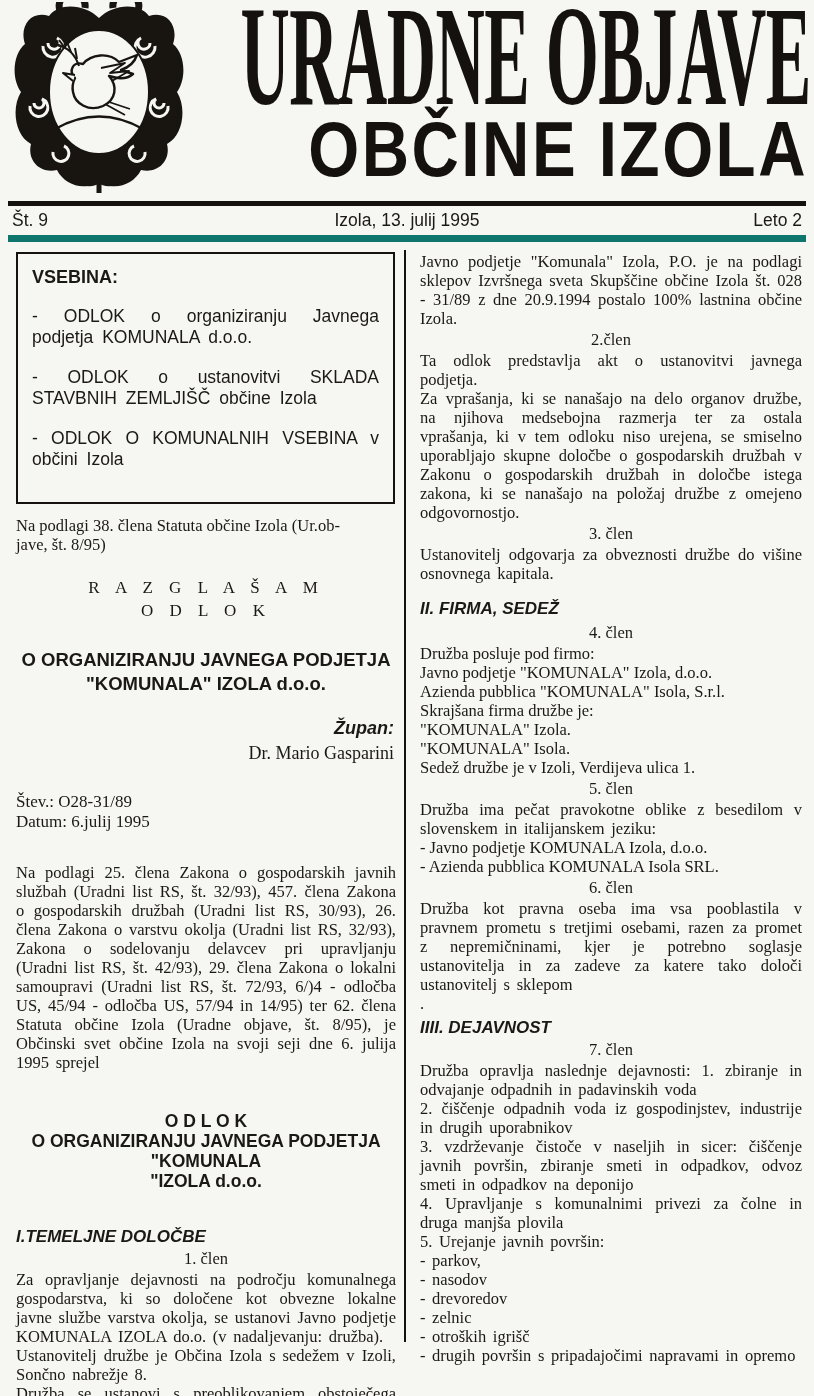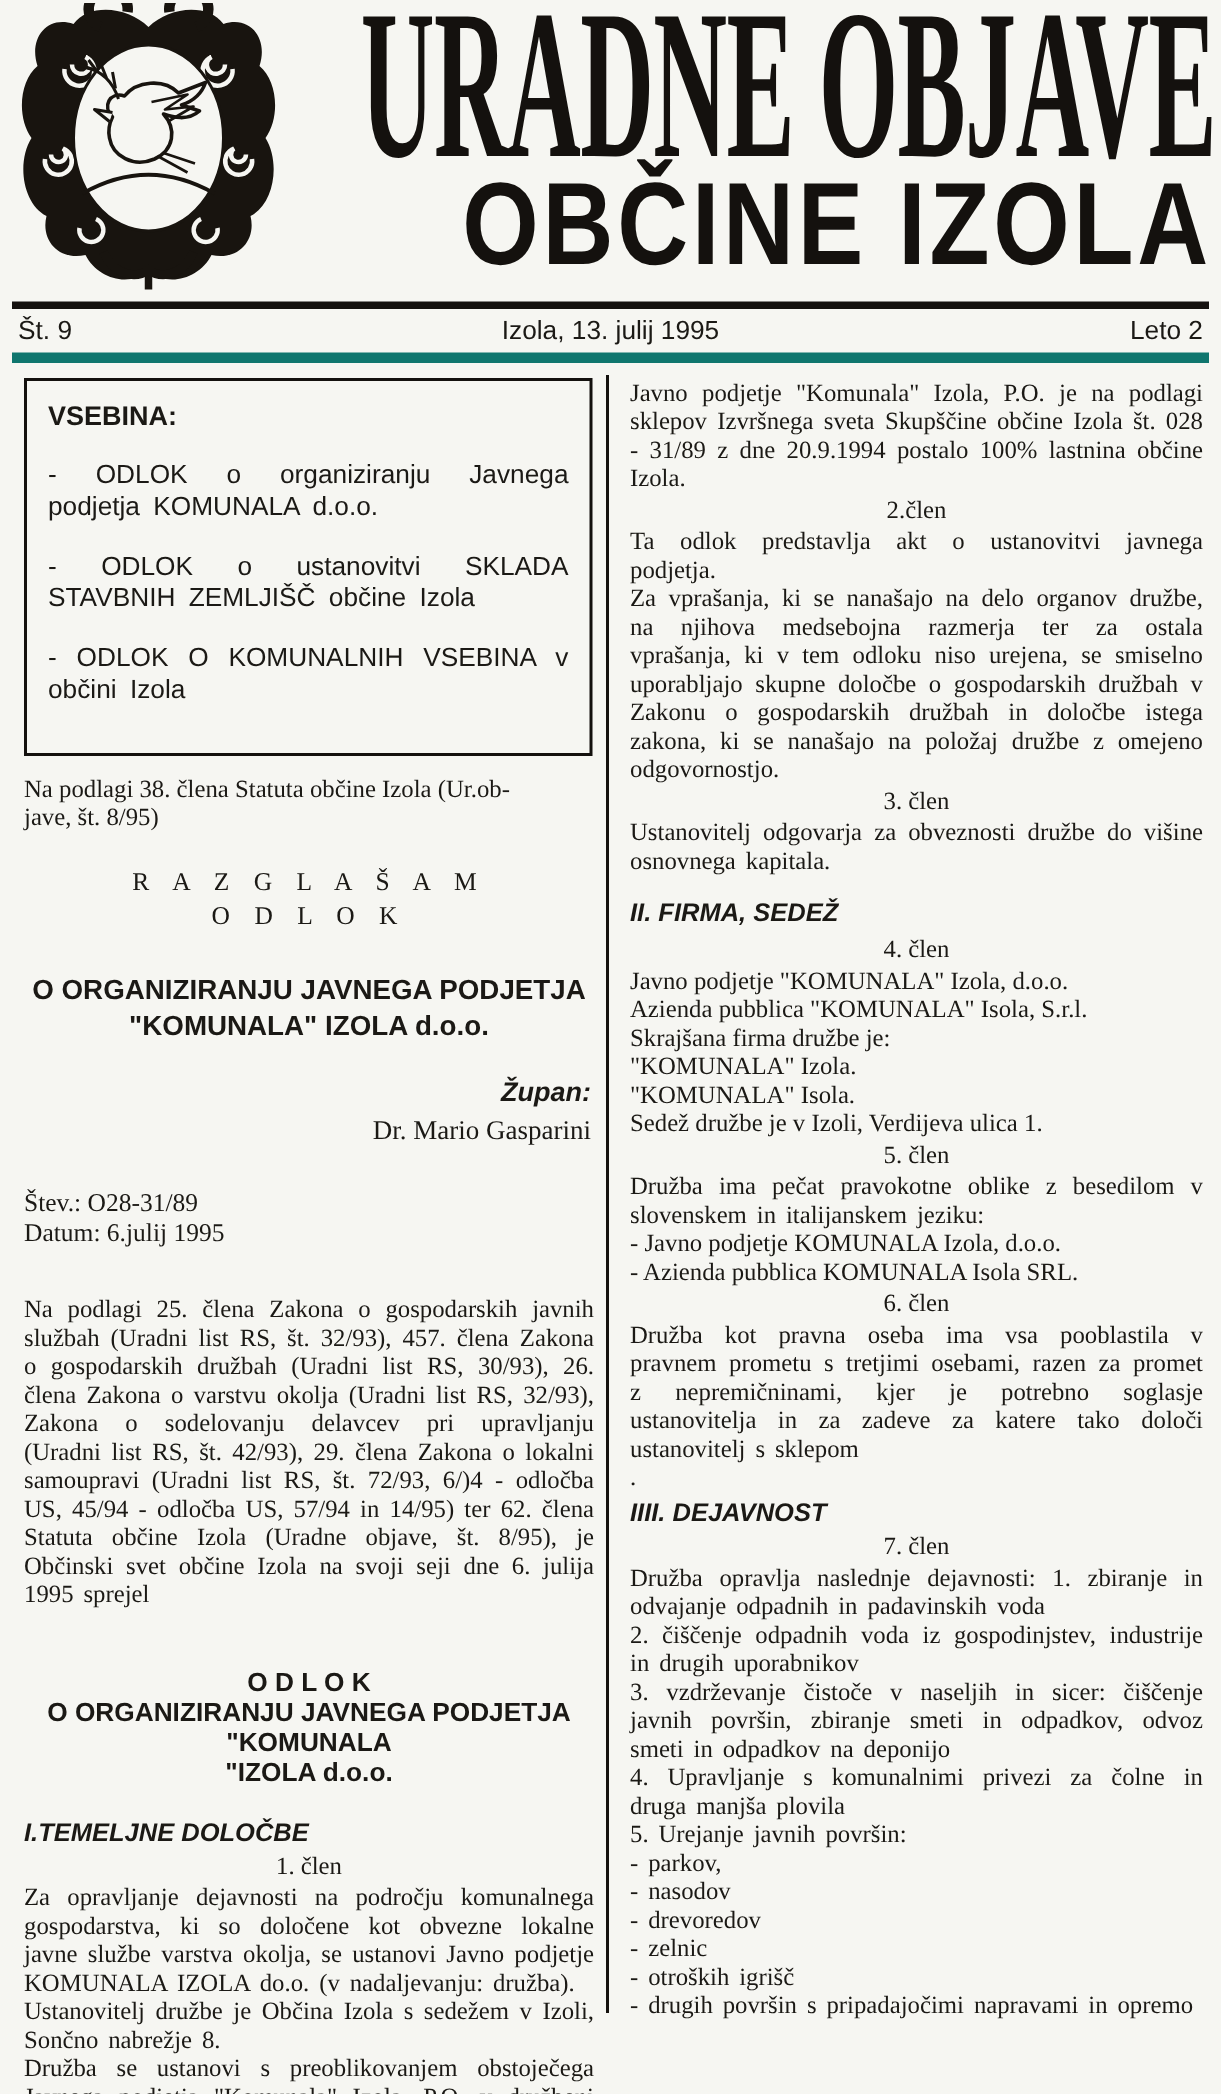--- a/index.html
+++ b/index.html
@@ -88,21 +88,21 @@
   }
   .mayor-name { font-size:18px; line-height:25px; }
   .refs { margin-top:26px; }
   .refs .line { font-size:17px; line-height:20px; }
   .legal { margin-top:31px; }
   .odlok-head {
     margin-top:39px; text-align:center;
     font-family:"Liberation Sans", sans-serif; font-weight:bold;
     font-size:17.5px; line-height:20px;
   }
-  .sec1 { margin-top:21px; }
+  .sec1 { margin-top:36px; }
 
   
   .col-right .sec-head.firma { margin-top:16px; margin-bottom:4px; }
   .col-right .sec-head.dejavnost { margin-top:5px; margin-bottom:2px; }
 </style>
 </head>
 <body>
 
 <div class="page">
 
@@ -206,20 +206,21 @@
       <div class="clen">2.člen</div>
       <p class="body">Ta odlok predstavlja akt o ustanovitvi javnega podjetja.</p>
       <p class="body">Za vprašanja, ki se nanašajo na delo organov družbe, na njihova medsebojna razmerja ter za ostala vprašanja, ki v tem odloku niso urejena, se smiselno uporabljajo skupne določbe o gospodarskih družbah v Zakonu o gospodarskih družbah in določbe istega zakona, ki se nanašajo na položaj družbe z omejeno odgovornostjo.</p>
 
       <div class="clen">3. člen</div>
       <p class="body">Ustanovitelj odgovarja za obveznosti družbe do višine osnovnega kapitala.</p>
 
       <div class="sec-head firma">II. FIRMA, SEDEŽ</div>
 
       <div class="clen">4. člen</div>
+      <div class="line">Družba posluje pod firmo:</div>
       <div class="line">Javno podjetje "KOMUNALA" Izola, d.o.o.</div>
       <div class="line">Azienda pubblica "KOMUNALA" Isola, S.r.l.</div>
       <div class="line">Skrajšana firma družbe je:</div>
       <div class="line">"KOMUNALA" Izola.</div>
       <div class="line">"KOMUNALA" Isola.</div>
       <div class="line">Sedež družbe je v Izoli, Verdijeva ulica 1.</div>
 
       <div class="clen">5. člen</div>
       <p class="body">Družba ima pečat pravokotne oblike z besedilom v slovenskem in italijanskem jeziku:</p>
       <div class="line">- Javno podjetje KOMUNALA Izola, d.o.o.</div>

